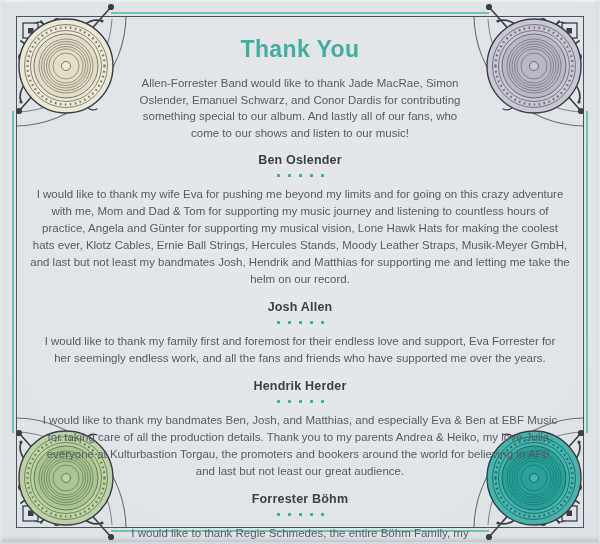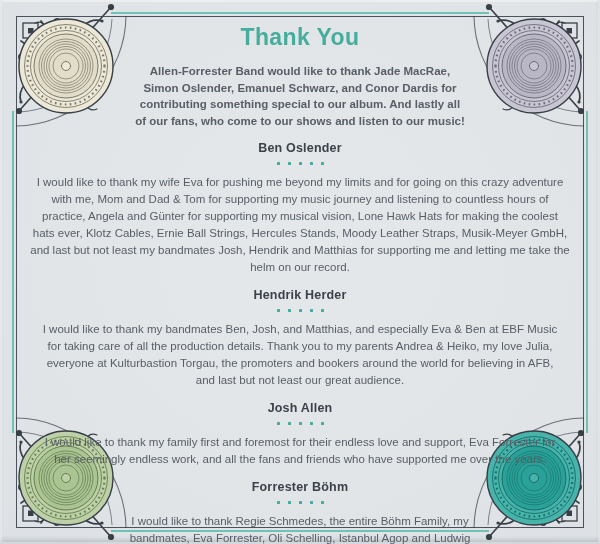--- a/index.html
+++ b/index.html
@@ -21,29 +21,28 @@
   .teal-left{top:111px;bottom:111px;left:12px;width:2px;}
   .teal-right{top:111px;bottom:111px;right:12px;width:2px;}
   
   .corner{position:absolute;width:130px;height:130px;}
   .corner svg{display:block;width:130px;height:130px;overflow:visible;}
   .c-tl{left:0;top:0;}
   .c-tr{right:0;top:0;transform:scaleX(-1);}
   .c-bl{left:0;bottom:0;transform:scaleY(-1);}
   .c-br{right:0;bottom:0;transform:scale(-1,-1);}
   
-  .content{position:absolute;inset:0;padding-top:24px;text-align:center;}
+  .content{position:absolute;inset:0;padding-top:36px;text-align:center;}
   .title{
     margin:0 0 11px 0;font-size:23px;font-weight:bold;letter-spacing:.4px;
     color:var(--accent,#46ad9d);
   }
   .intro{
     width:334px;margin:12px auto;font-size:11.5px;line-height:16.5px;
     color:var(--body-text,#575e66);
-    font-weight:bold;
   }
   .person{margin:0 auto;}
   .person-name{
     margin:12px auto 0 auto;font-size:12.5px;font-weight:bold;
     color:var(--heading-text,#3c424a);letter-spacing:.2px;
   }
   .dots{display:flex;justify-content:center;gap:8px;margin:7px auto 7px auto;height:4px;}
   .dot{width:3px;height:3px;border-radius:.5px;background:var(--accent,#46ad9d);display:inline-block;}
   .person-text{font-size:11.5px;line-height:17px;color:var(--body-text,#575e66);margin:8px auto;}
   .w-ben{width:540px;}
@@ -133,41 +132,41 @@
           <span class="dot"></span>
           <span class="dot"></span>
           <span class="dot"></span>
           <span class="dot"></span>
           <span class="dot"></span>
         </div>
       <p class="person-text w-ben">I would like to thank my wife Eva for pushing me beyond my limits and for going on this crazy adventure with me, Mom and Dad &amp; Tom for supporting my music journey and listening to countless hours of practice, Angela and Günter for supporting my musical vision, Lone Hawk Hats for making the coolest hats ever, Klotz Cables, Ernie Ball Strings, Hercules Stands, Moody Leather Straps, Musik-Meyer GmbH, and last but not least my bandmates Josh, Hendrik and Matthias for supporting me and letting me take the helm on our record.</p>
     </div>
 
     <div class="person">
+      <div class="person-name">Josh Allen</div>
+      <div class="dots">
+          <span class="dot"></span>
+          <span class="dot"></span>
+          <span class="dot"></span>
+          <span class="dot"></span>
+          <span class="dot"></span>
+        </div>
+      <p class="person-text w-josh">I would like to thank my family first and foremost for their endless love and support, Eva Forrester for her seemingly endless work, and all the fans and friends who have supported me over the years.</p>
+    </div>
+
+    <div class="person">
       <div class="person-name">Hendrik Herder</div>
       <div class="dots">
           <span class="dot"></span>
           <span class="dot"></span>
           <span class="dot"></span>
           <span class="dot"></span>
           <span class="dot"></span>
         </div>
       <p class="person-text w-hendrik">I would like to thank my bandmates Ben, Josh, and Matthias, and especially Eva &amp; Ben at EBF Music for taking care of all the production details. Thank you to my parents Andrea &amp; Heiko, my love Julia, everyone at Kulturbastion Torgau, the promoters and bookers around the world for believing in AFB, and last but not least our great audience.</p>
-    </div>
-
-    <div class="person">
-      <div class="person-name">Josh Allen</div>
-      <div class="dots">
-          <span class="dot"></span>
-          <span class="dot"></span>
-          <span class="dot"></span>
-          <span class="dot"></span>
-          <span class="dot"></span>
-        </div>
-      <p class="person-text w-josh">I would like to thank my family first and foremost for their endless love and support, Eva Forrester for her seemingly endless work, and all the fans and friends who have supported me over the years.</p>
     </div>
 
     <div class="person">
       <div class="person-name">Forrester Böhm</div>
       <div class="dots">
           <span class="dot"></span>
           <span class="dot"></span>
           <span class="dot"></span>
           <span class="dot"></span>
           <span class="dot"></span>

